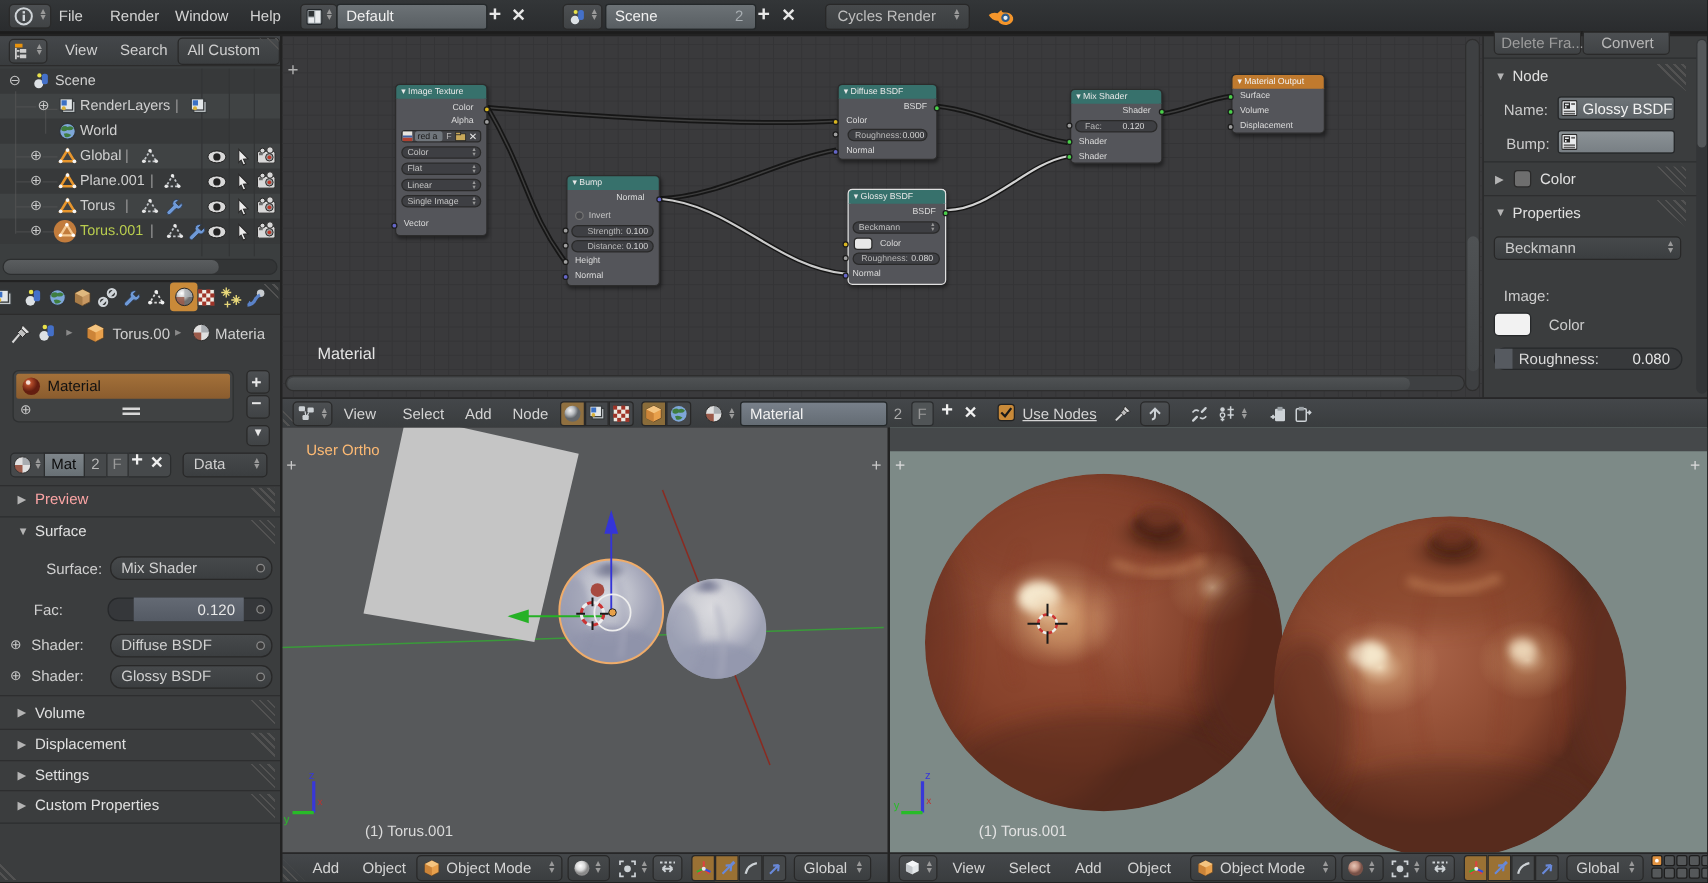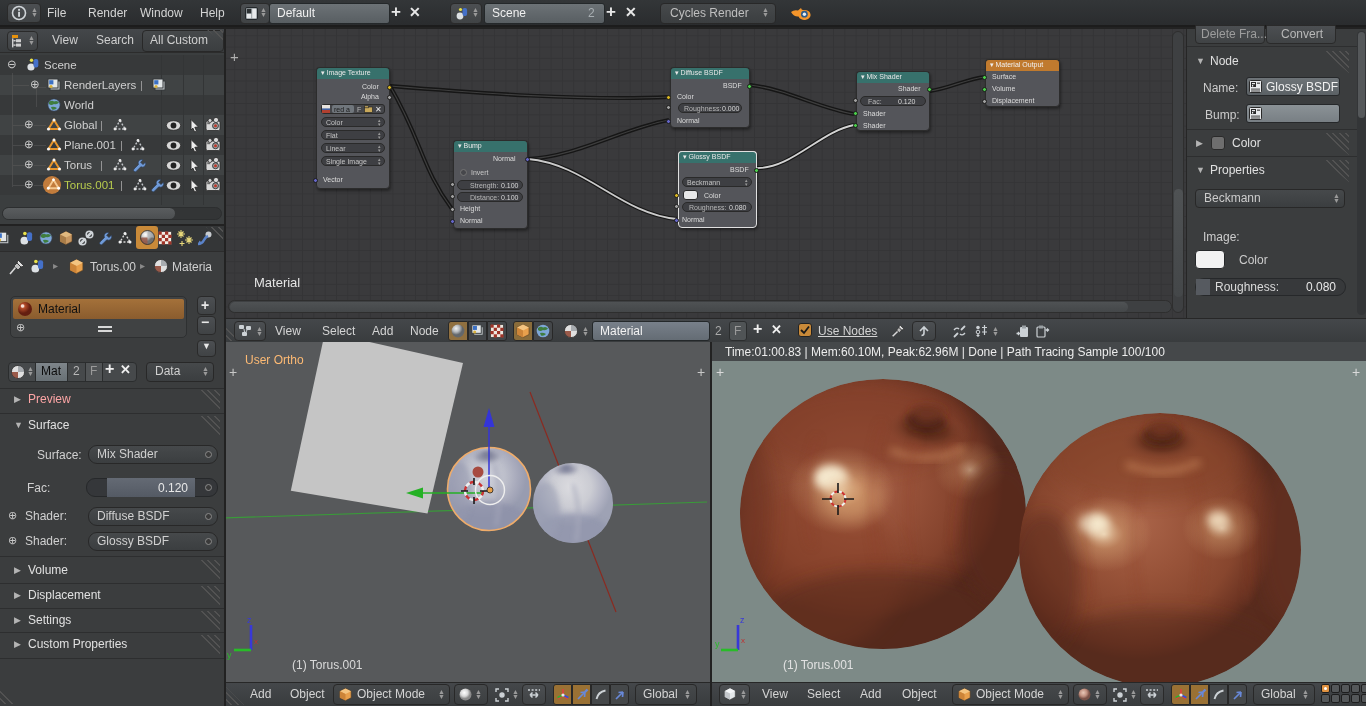--- a/index.html
+++ b/index.html
@@ -1018,21 +1018,20 @@
       <path d="M126 141 L126 151 M126 163 L126 173 M110 157 L120 157 M132 157 L142 157" stroke="#1a1a1a" stroke-width="1.6"></path>
 
       <path d="M26 283 L26 308" stroke="#3838d8" stroke-width="2.6"></path>
       <path d="M26 308 L9 308" stroke="#28bc28" stroke-width="2.6"></path>
       <text x="28" y="281" fill="#3838d8" font-size="9" font-family="Liberation Sans">z</text>
       <text x="3" y="305" fill="#28bc28" font-size="9" font-family="Liberation Sans">y</text>
       <text x="29" y="301" fill="#c03030" font-size="8" font-family="Liberation Sans">x</text>
     </svg>
 
     <div style="left:0;top:0;width:654px;height:19px;background:#45484a;"></div>
-    <div class="txt" style="left:13px;top:3px;color:#ececec;">Time:01:00.83 | Mem:60.10M, Peak:62.96M | Done | Path Tracing Sample 100/100</div>
     <div class="txt" style="left:4px;top:22px;color:#dadada;font-size:14px;">+</div>
     <div class="txt" style="left:640px;top:22px;color:#dadada;font-size:14px;">+</div>
     <div class="txt" style="left:71px;top:316px;color:#e2e2e2;">(1) Torus.001</div>
   </div>
   <div id="r3dhdr" class="hdr" style="left:712px;top:682px;width:654px;height:24px;font-size:12px;color:#d4d4d4;border-top:1px solid #272727;">
     <div class="btn" style="left:7px;top:1px;width:31px;height:21px;"></div>
     <svg style="left:11px;top:4px;" width="14" height="14" viewBox="0 0 16 16">
         <path d="M8 1.5 L14 4.5 L14 11.5 L8 14.5 L2 11.5 L2 4.5 Z" fill="#e4e8ea" stroke="#3a3a3a" stroke-width="0.6"></path>
         <path d="M8 1.5 L14 4.5 L8 7.5 L2 4.5 Z" fill="#f4f6f8"></path>
         <path d="M8 7.5 L8 14.5 L2 11.5 L2 4.5 Z" fill="#c4c8cc"></path>

